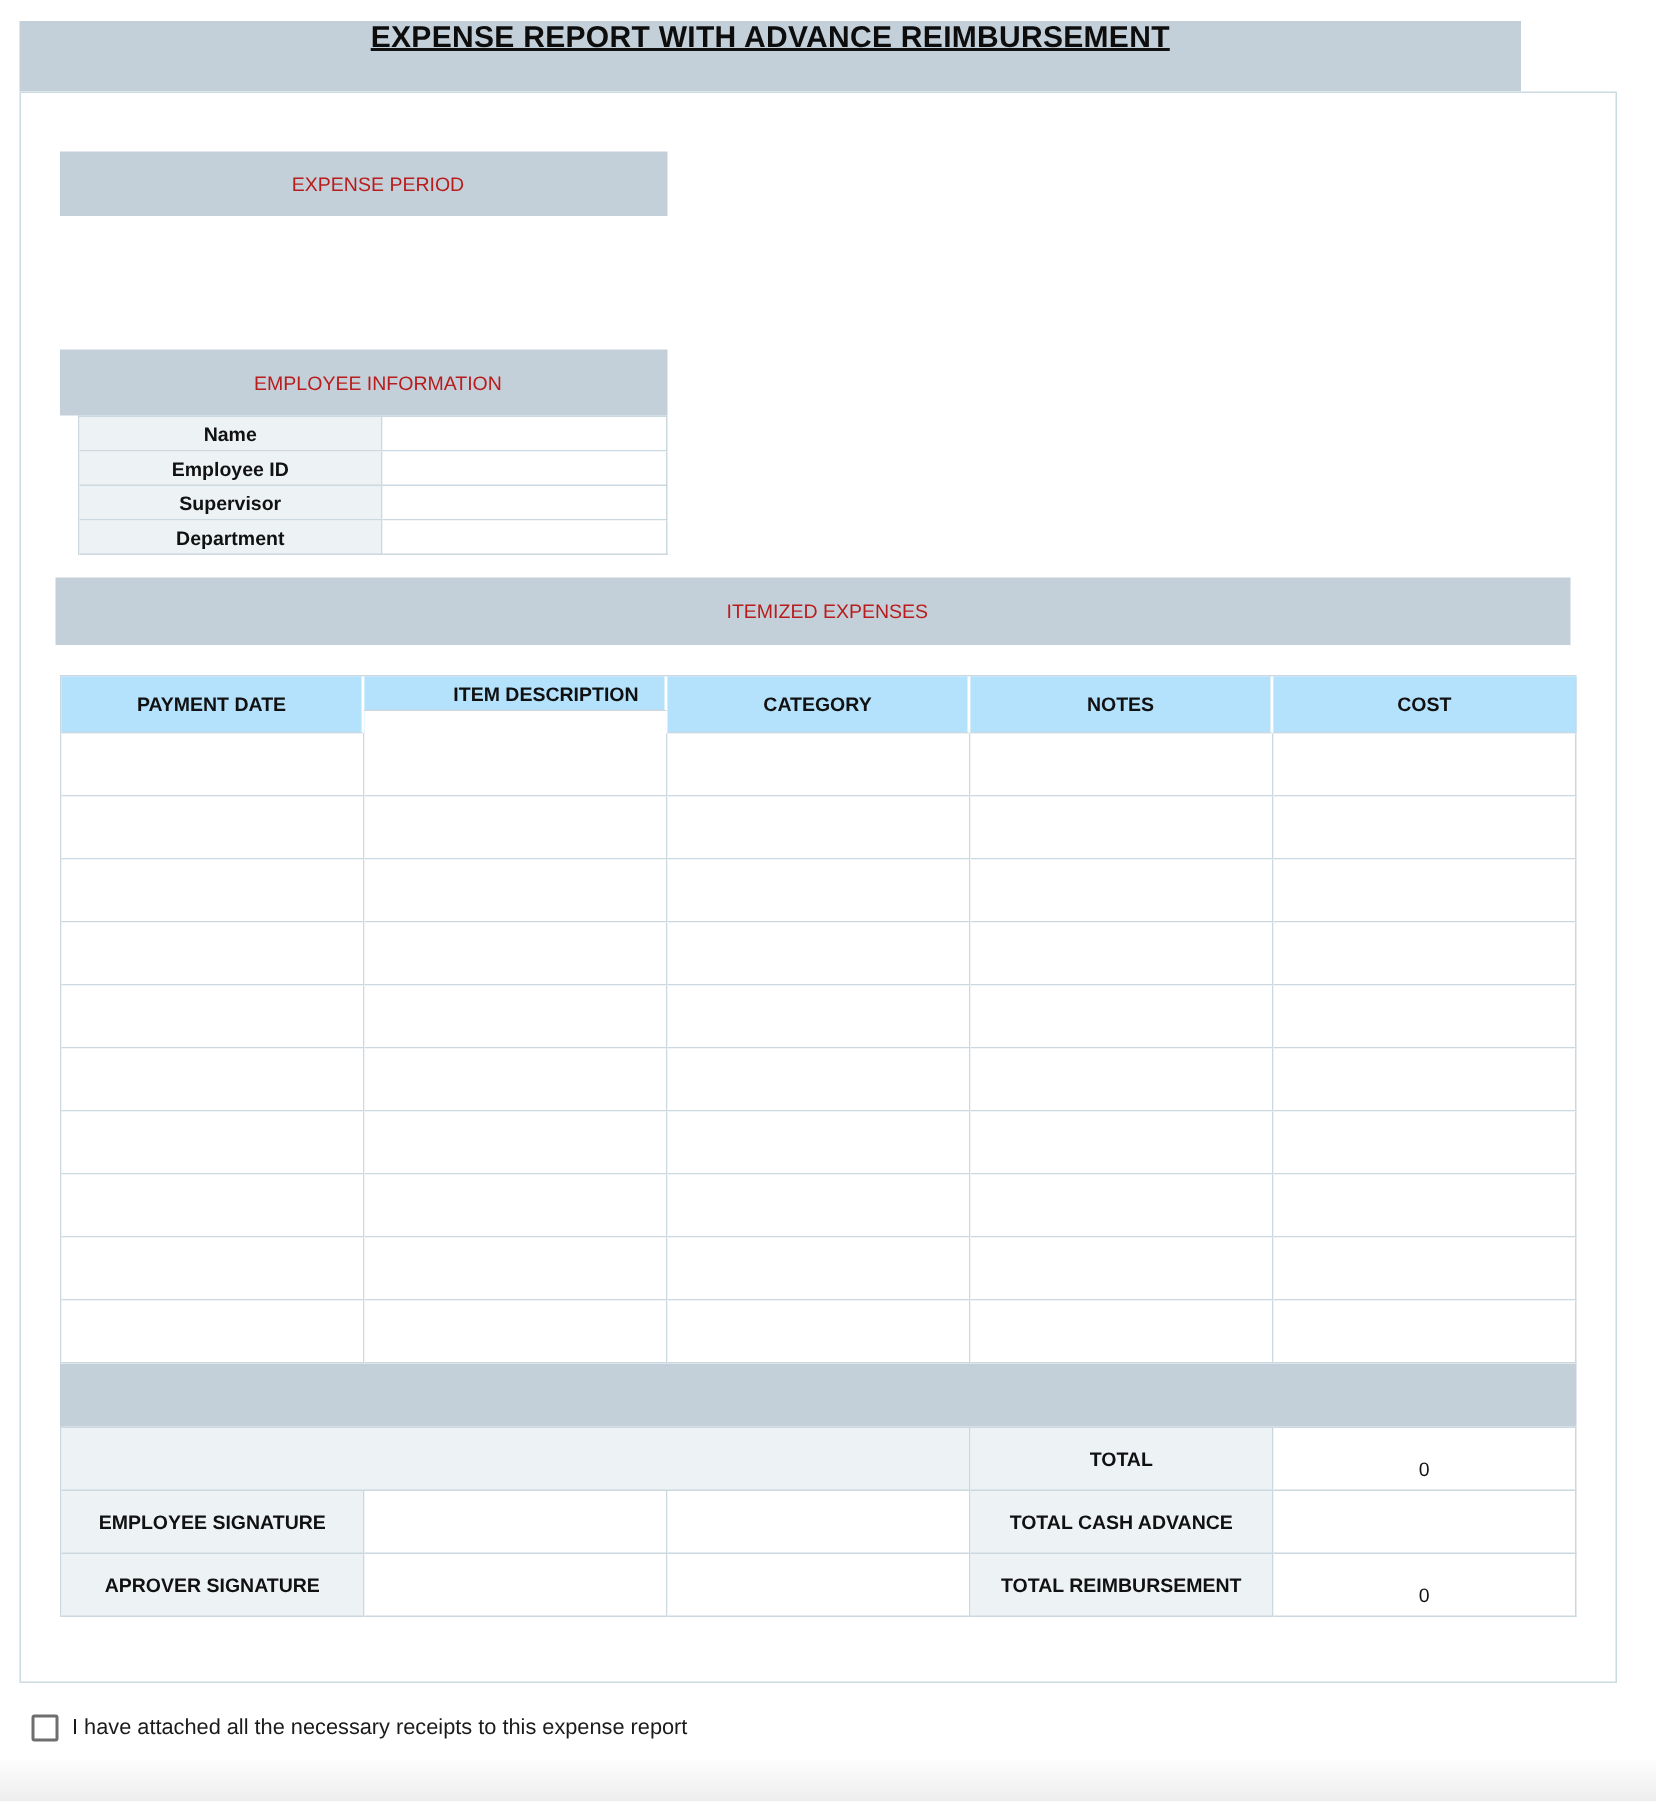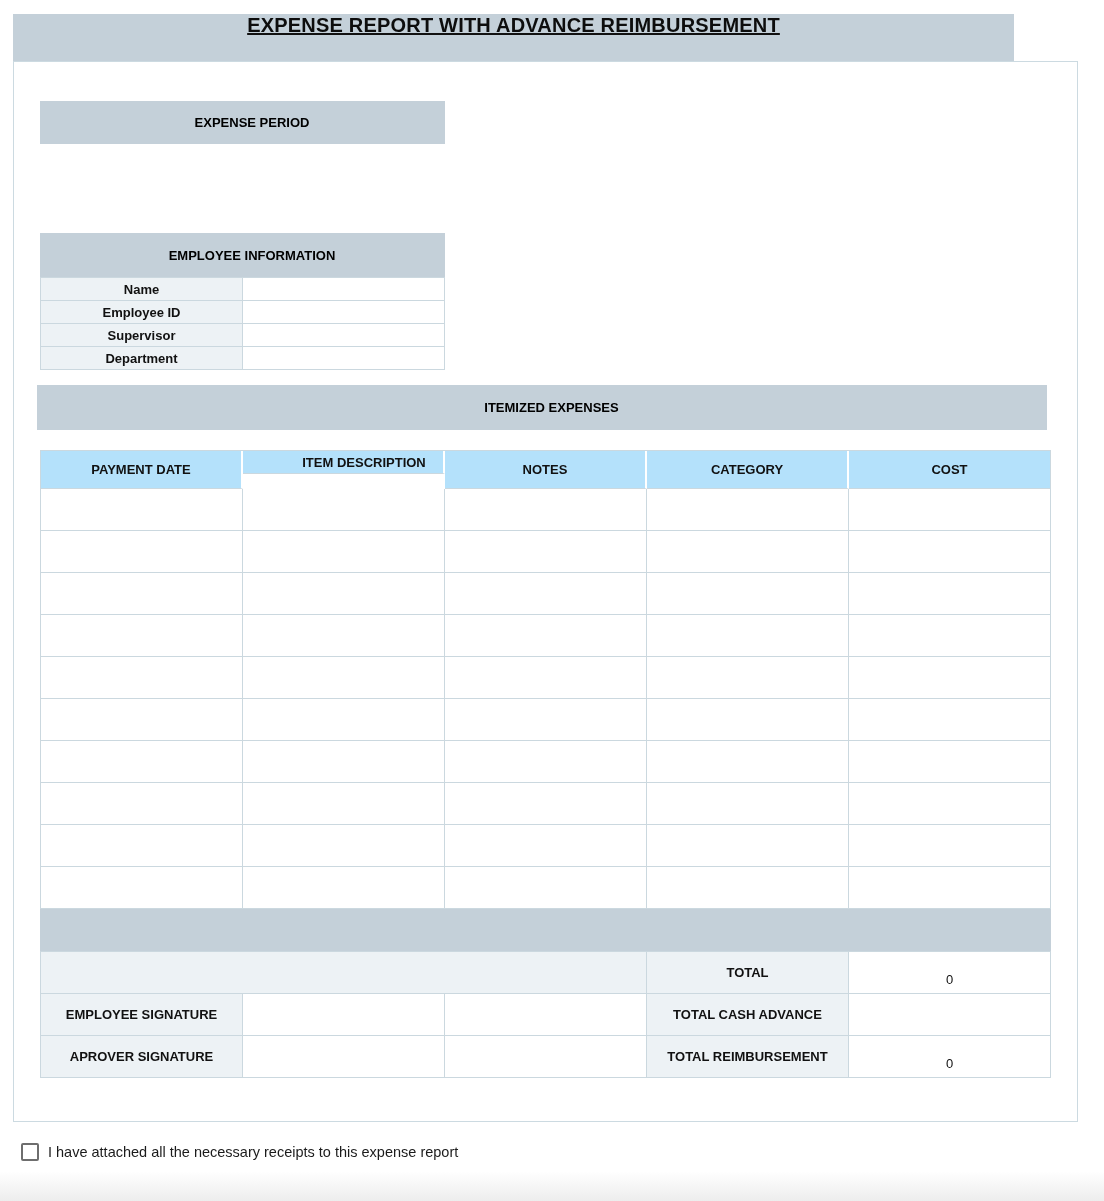--- a/index.html
+++ b/index.html
@@ -23,21 +23,21 @@
   
   .container{
     left:13px;top:61px;width:1065px;height:1061px;
     border:1px solid #ccdae1;background:#fff;
   }
 
   
   .sec-header{
     background:var(--hdr-bg);
     display:flex;align-items:center;justify-content:center;
-    font-weight:bold;font-size:13px;color:#000000;box-sizing:border-box;padding-left:19px;
+    font-weight:normal;font-size:13px;color:#b91c1c;box-sizing:border-box;padding-left:19px;
   }
 
   
   .grid{display:grid;box-sizing:border-box;border-left:1px solid var(--bd);border-top:1px solid var(--bd);}
   .cell{
     box-sizing:border-box;border-right:1px solid var(--bd);border-bottom:1px solid var(--bd);
     display:flex;align-items:center;font-size:13px;background:#fff;overflow:hidden;
   }
   .lab{background:var(--lab-bg);font-weight:bold;}
   .lab-left{justify-content:flex-start;padding-left:5px;}
@@ -82,40 +82,40 @@
 </div>
 
 <div class="abs container"></div>
 
 <div class="abs" style="left:40px;top:101px;width:405px;">
   <div class="sec-header" style="height:43px;">EXPENSE PERIOD</div>
 </div>
 
 <div class="abs" style="left:40px;top:233px;width:405px;">
   <div class="sec-header" style="height:44px;">EMPLOYEE INFORMATION</div>
-  <div class="grid" style="grid-template-columns:202px 1fr;">
+  <div class="grid" style="grid-template-columns:202px 1fr;margin-left:12px;">
     <div class="cell lab lab-center" style="height:23px;">Name</div>
     <div class="cell" style="height:23px;"></div>
     <div class="cell lab lab-center" style="height:23px;">Employee ID</div>
     <div class="cell" style="height:23px;"></div>
     <div class="cell lab lab-center" style="height:23px;">Supervisor</div>
     <div class="cell" style="height:23px;"></div>
     <div class="cell lab lab-center" style="height:23px;">Department</div>
     <div class="cell" style="height:23px;"></div>
   </div>
 </div>
 
 <div class="abs sec-header" style="left:37px;top:385px;width:1010px;height:45px;">ITEMIZED EXPENSES</div>
 
 <div class="abs" style="left:40px;top:450px;width:1011px;">
   <div class="grid blue-head" style="grid-template-columns:repeat(5,202px);">
     <div class="cell" style="height:38px;">PAYMENT DATE</div>
     <div class="cell" style="height:23px;padding-left:42px;">ITEM DESCRIPTION</div>
+    <div class="cell" style="height:38px;">CATEGORY</div>
     <div class="cell" style="height:38px;">NOTES</div>
-    <div class="cell" style="height:38px;">CATEGORY</div>
     <div class="cell" style="height:38px;">COST</div>
   </div>
   <div class="grid ebody" style="grid-template-columns:repeat(5,202px);border-top:none;">
       <div class="cell"></div>
       <div class="cell"></div>
       <div class="cell"></div>
       <div class="cell"></div>
       <div class="cell"></div>
       <div class="cell"></div>
       <div class="cell"></div>

